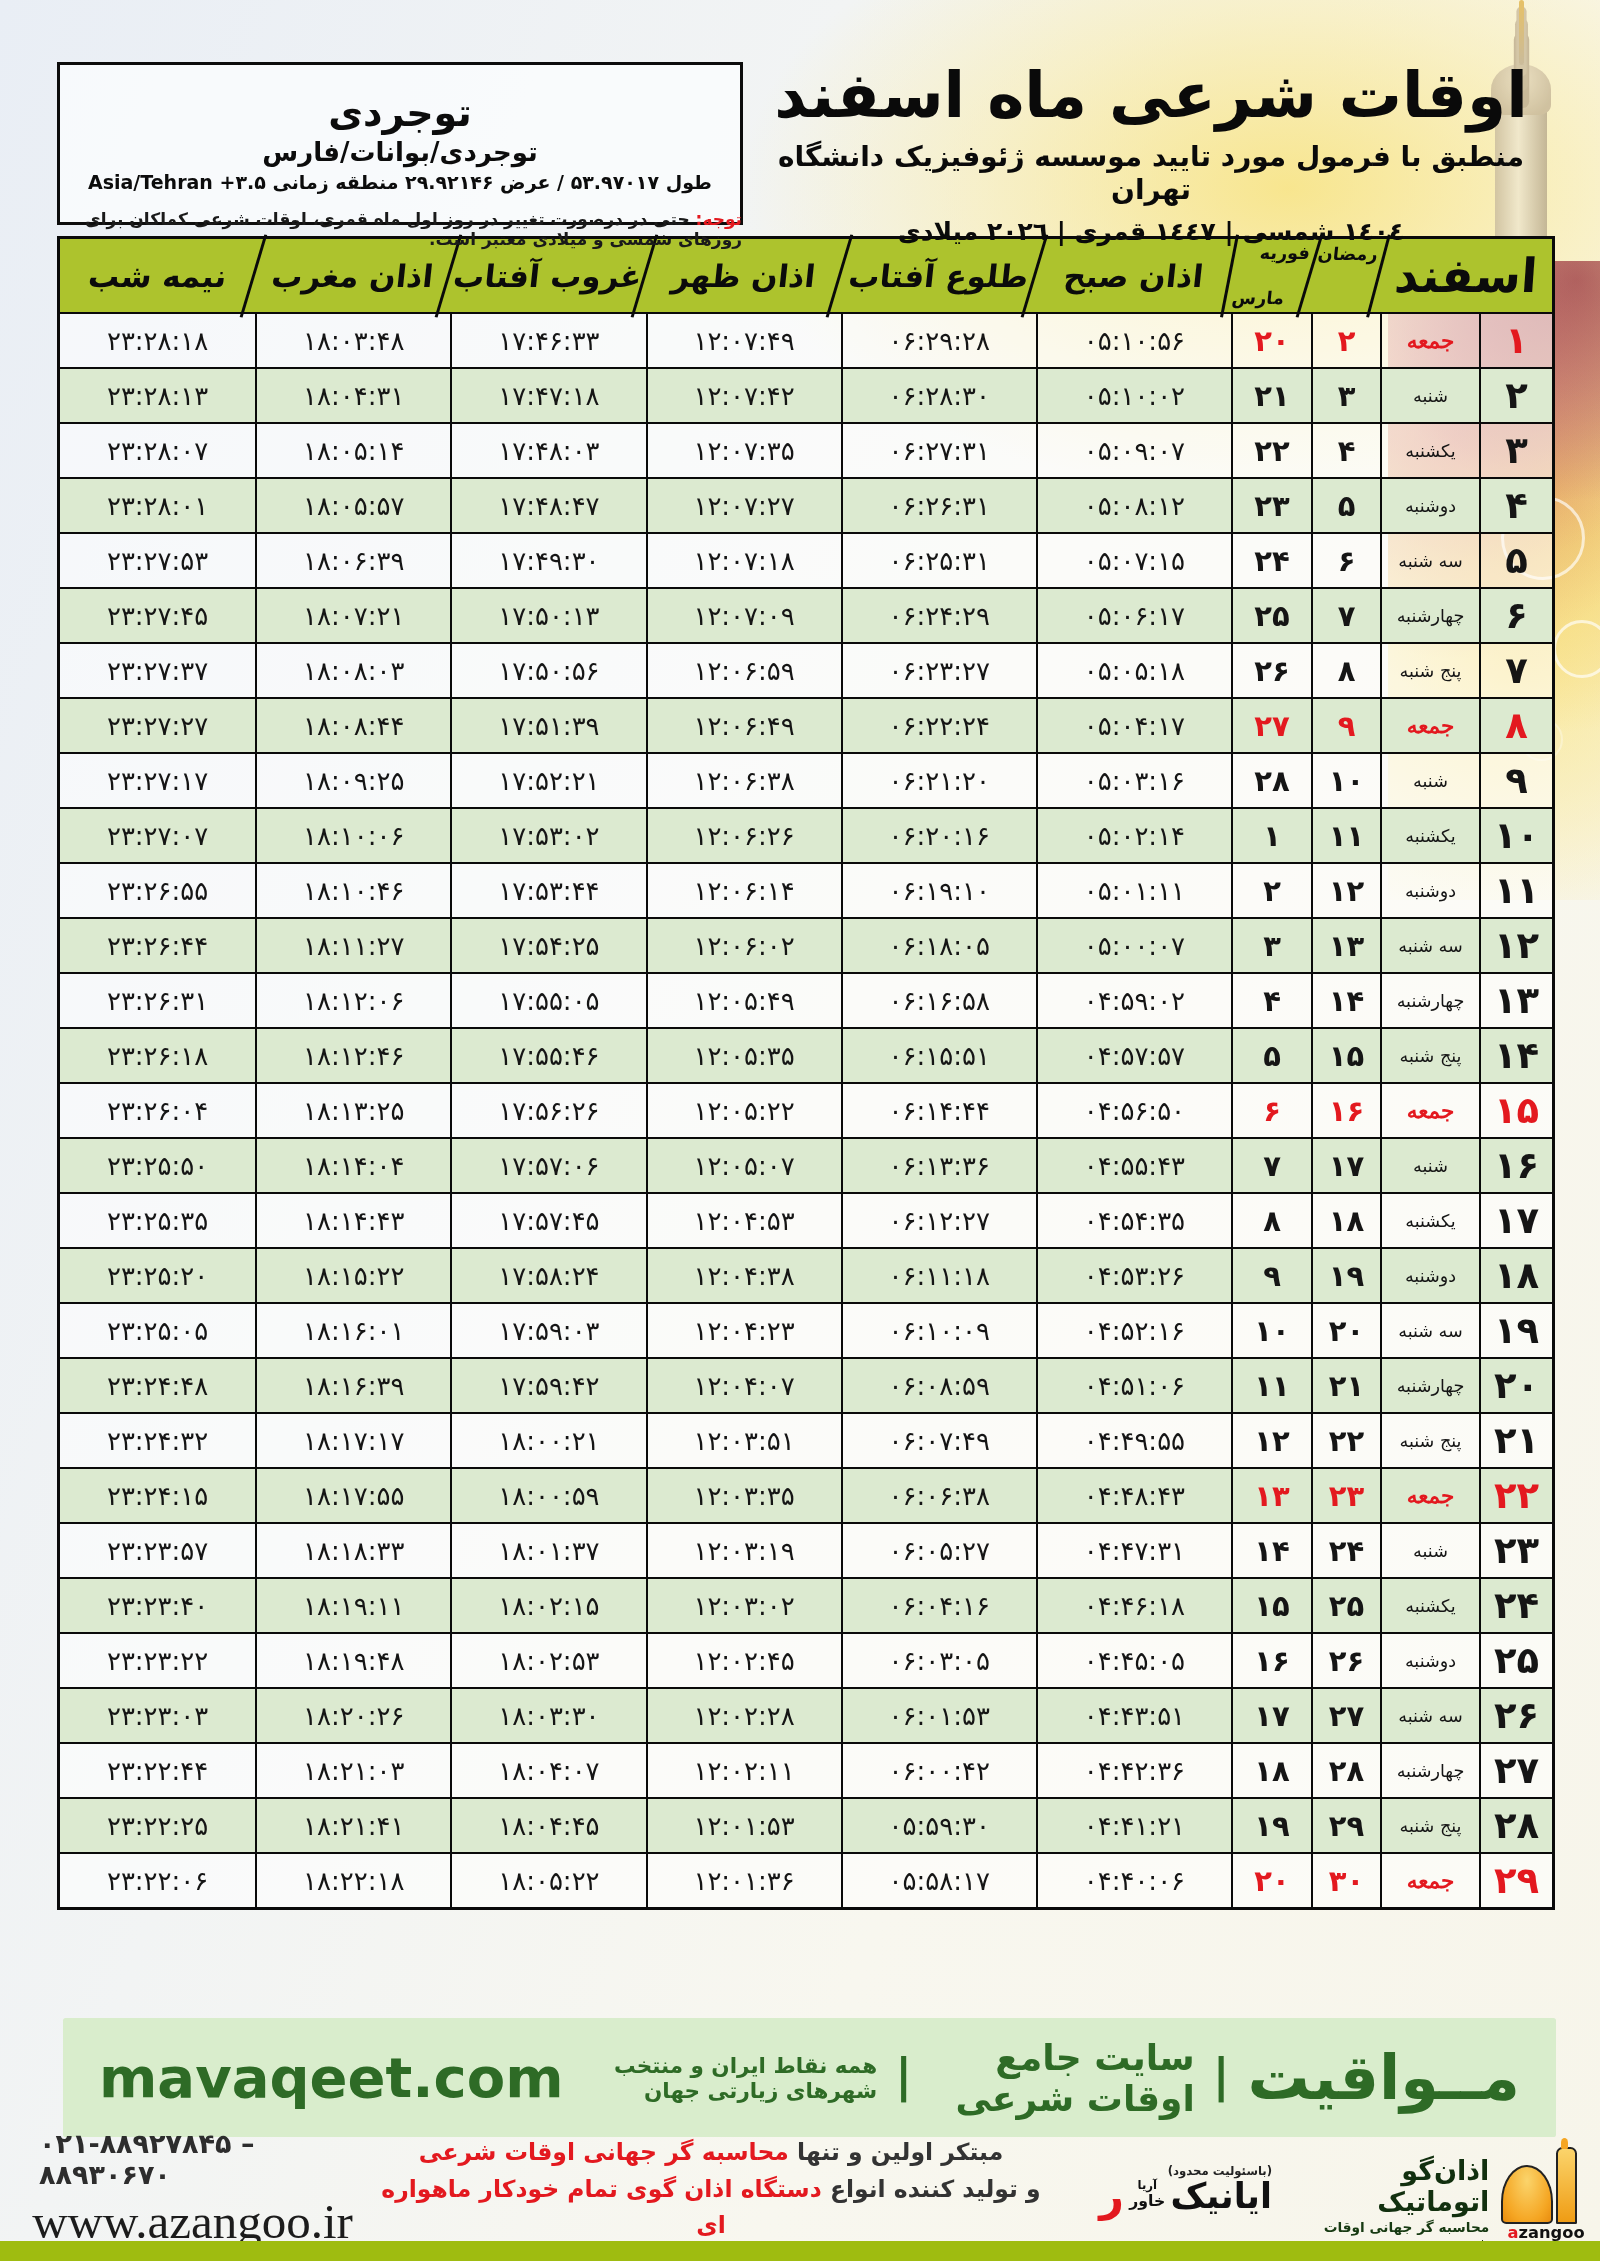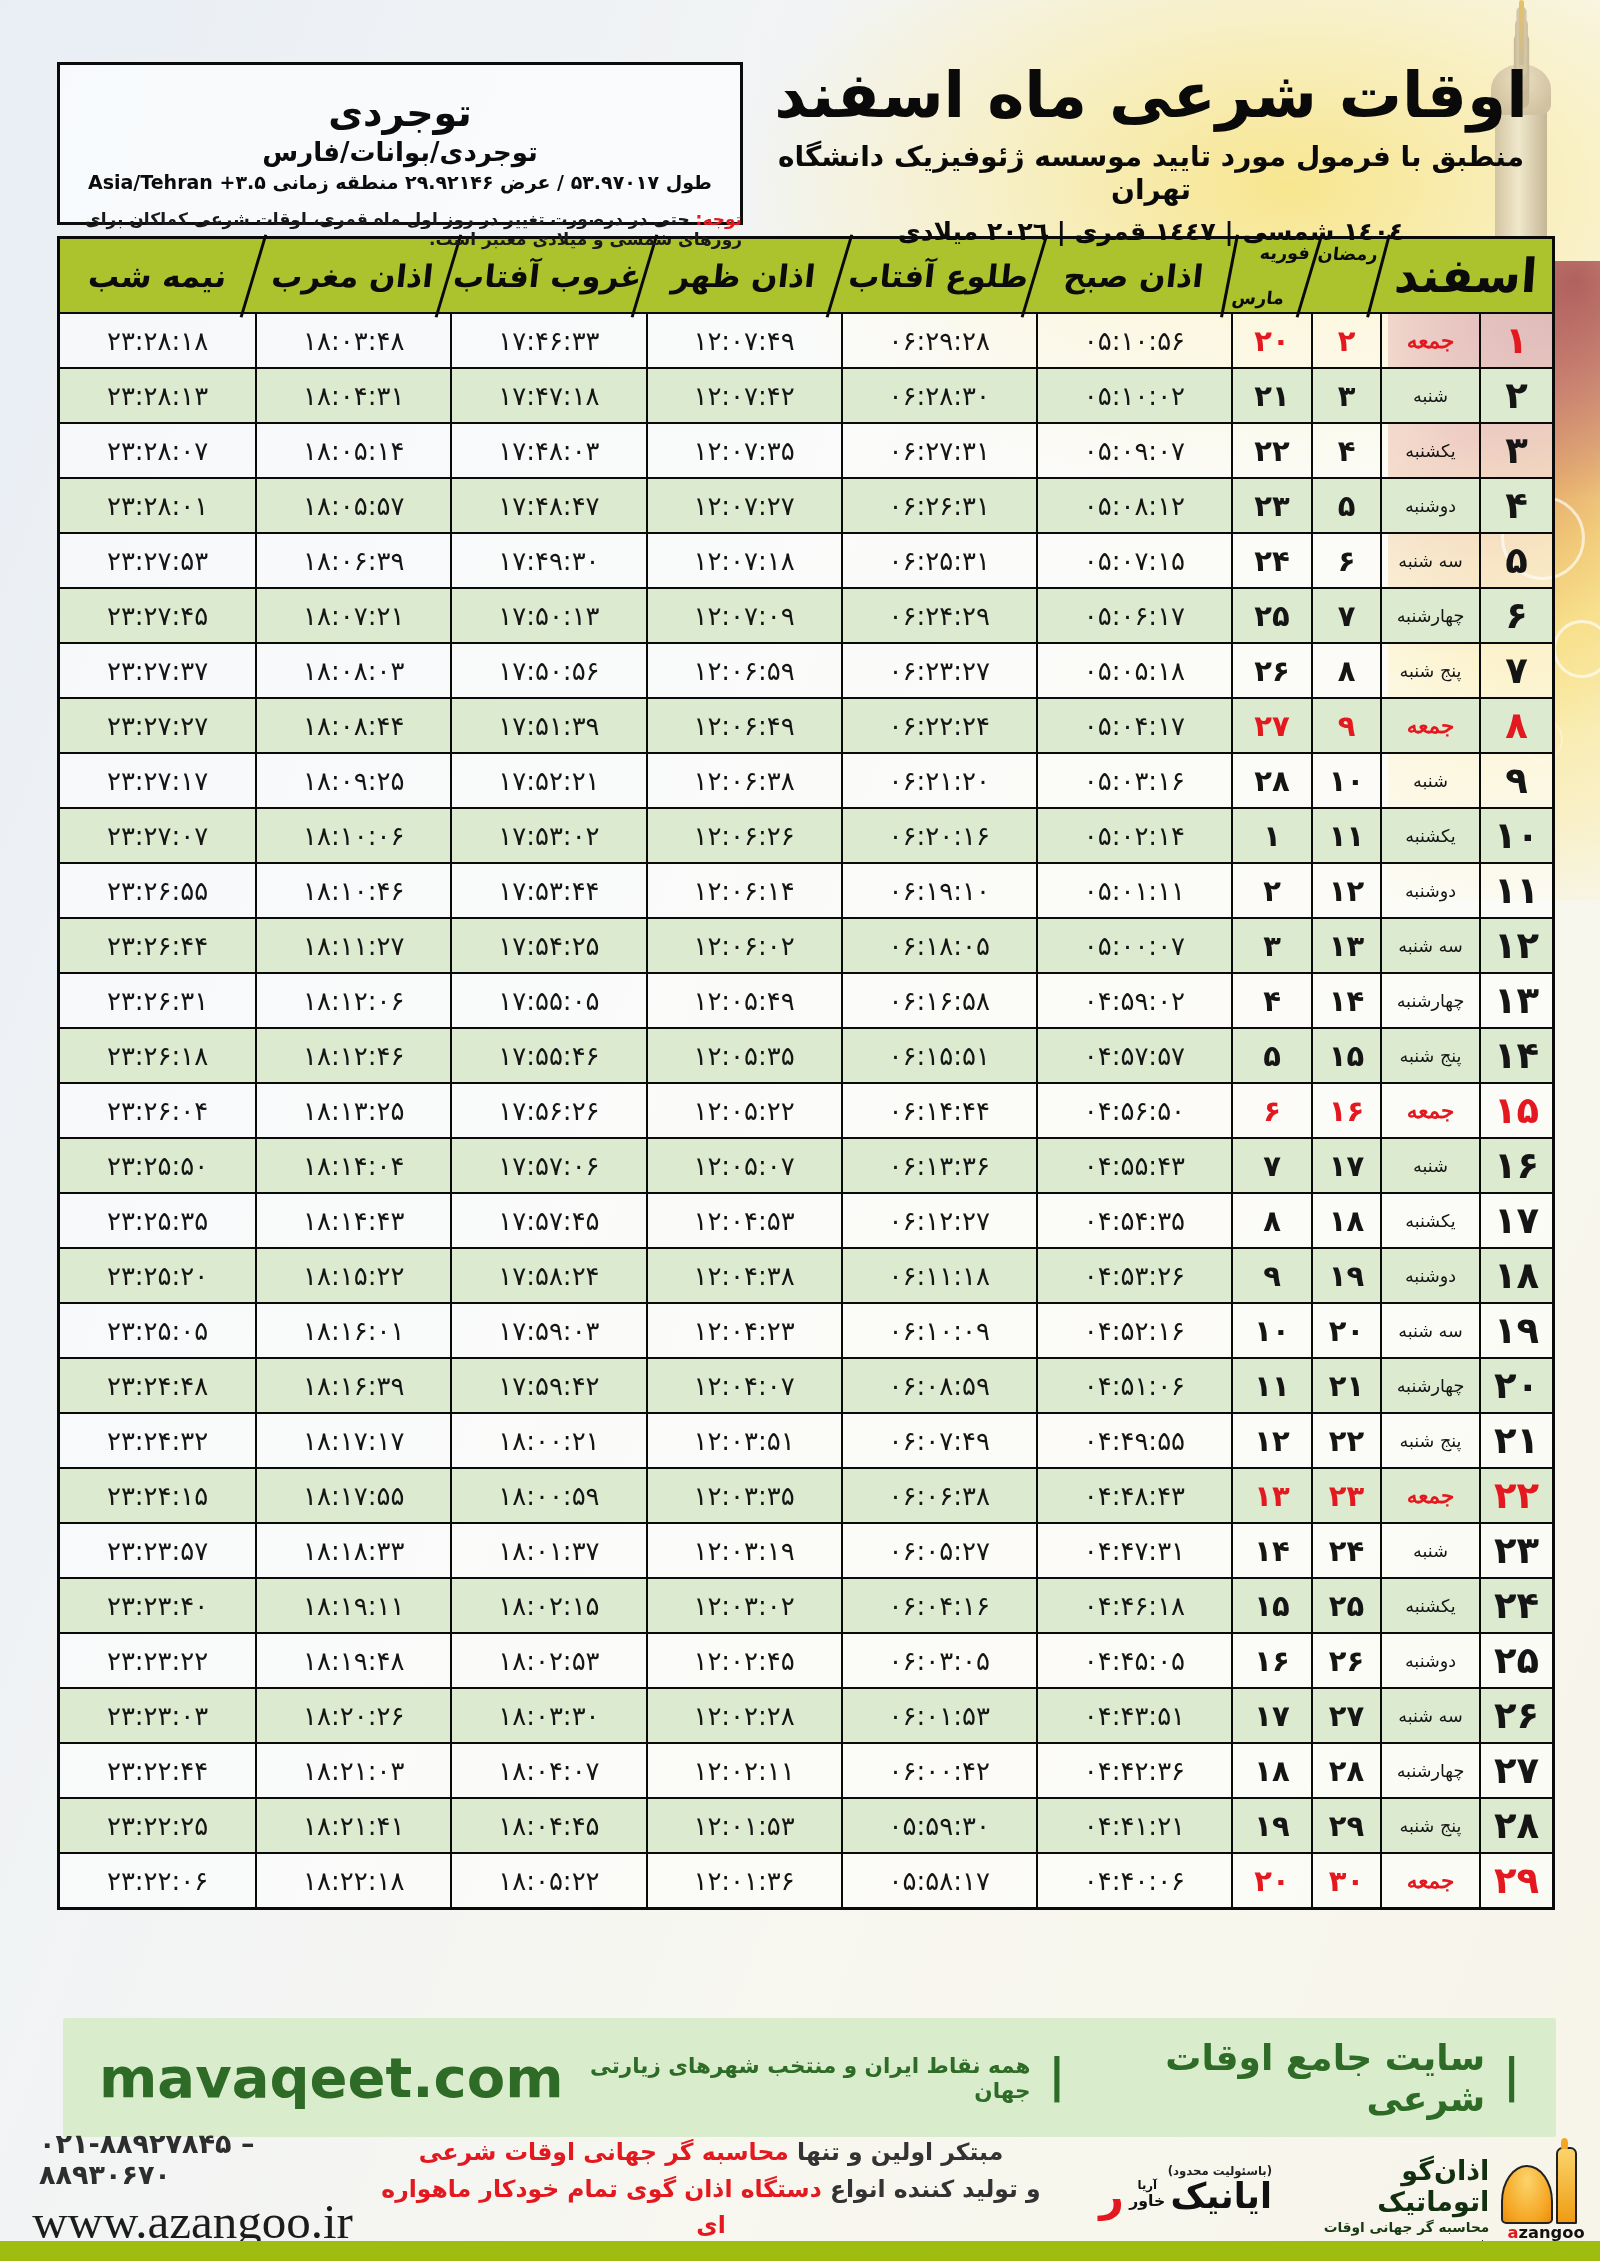--- a/index.html
+++ b/index.html
@@ -535,20 +535,21 @@
       <div class="cell c-time">۰۴:۴۰:۰۶</div>
       <div class="cell c-num">۲۰</div>
       <div class="cell c-num">۳۰</div>
       <div class="cell c-day">جمعه</div>
       <div class="cell c-esf">۲۹</div>
     </div>
   </div>
   </div>
 
   <div class="mava-bar">
+    <span class="mava-brand">مــواقیت</span>
     <span class="mava-sep">|</span>
     <span class="mava-tag">سایت جامع اوقات شرعی</span>
     <span class="mava-sep">|</span>
     <span class="mava-scope">همه نقاط ایران و منتخب شهرهای زیارتی جهان</span>
     <span class="mava-url">mavaqeet.com</span>
   </div>
 
   <div class="foot">
     <div class="az-logo">
       <div class="az-icon">

